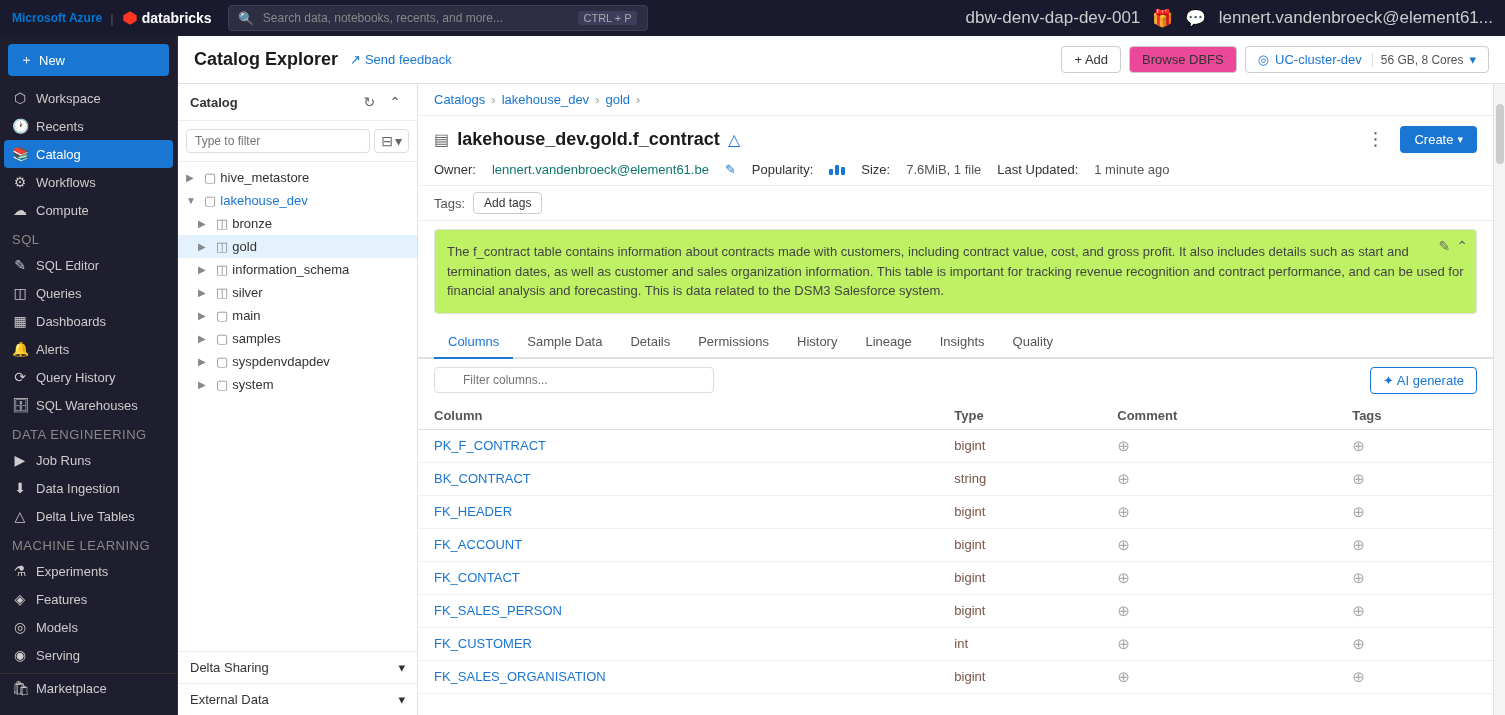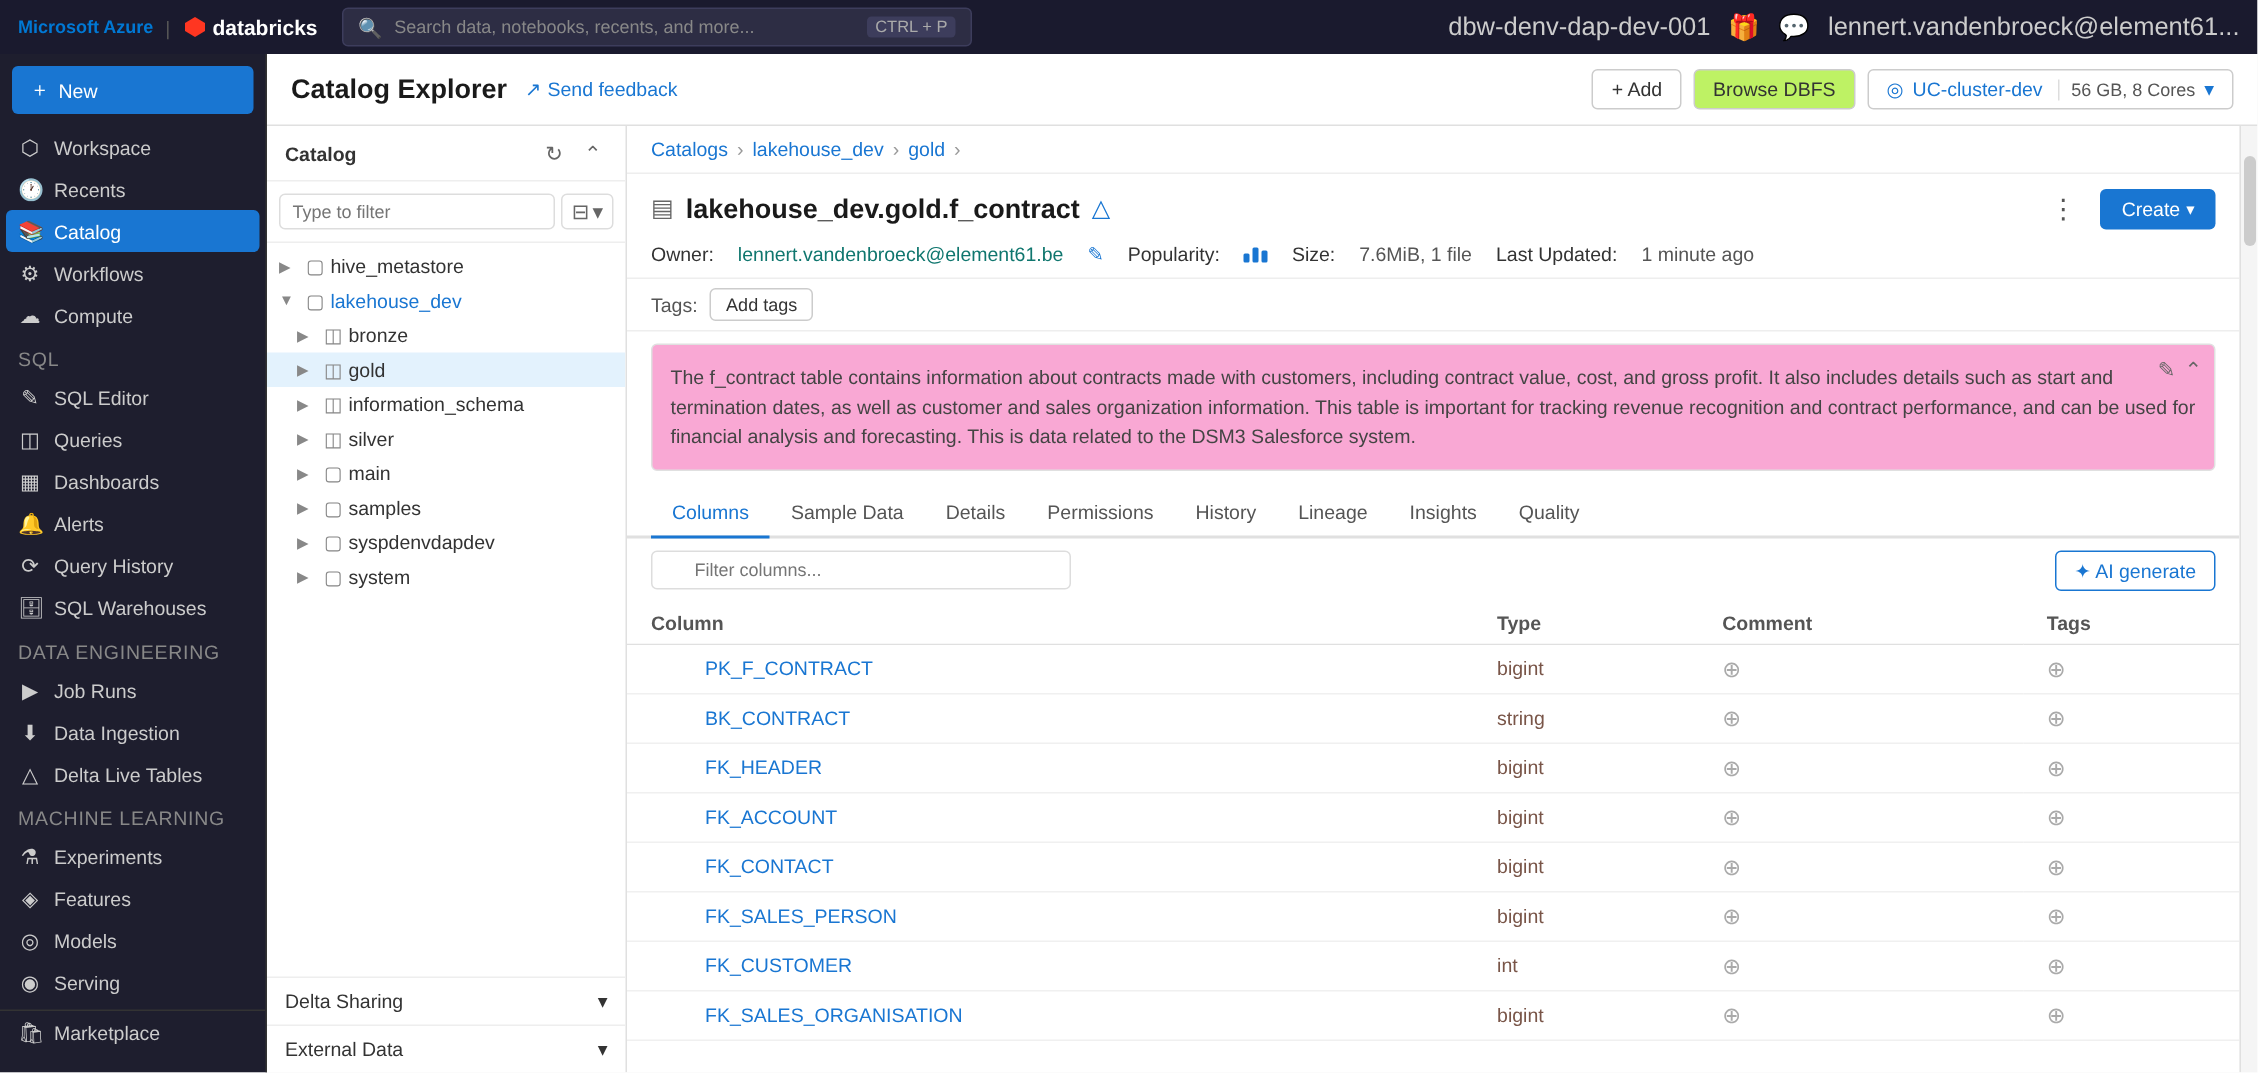--- a/index.html
+++ b/index.html
@@ -28,21 +28,21 @@
     
     .content-area { flex: 1; display: flex; flex-direction: column; background: white; overflow: hidden; }
 
     
     .catalog-header { display: flex; align-items: center; justify-content: space-between; padding: 10px 16px; border-bottom: 1px solid #e0e0e0; background: white; }
     .catalog-header-left { display: flex; align-items: center; gap: 12px; }
     .catalog-title { font-size: 18px; font-weight: 600; color: #1a1a1a; }
     .send-feedback-btn { color: #1976d2; background: none; border: none; font-size: 13px; cursor: pointer; display: flex; align-items: center; gap: 4px; }
     .catalog-header-right { display: flex; align-items: center; gap: 8px; }
     .btn-add { background: white; border: 1px solid #ccc; border-radius: 4px; padding: 5px 12px; font-size: 13px; cursor: pointer; display: flex; align-items: center; gap: 4px; color: #333; }
-    .btn-browse-dbfs { background: #bef264; border: 1px solid #ccc; border-radius: 4px; padding: 5px 12px; font-size: 13px; cursor: pointer; color: #333; }
+    .btn-browse-dbfs { background: #ec4899; border: 1px solid #ccc; border-radius: 4px; padding: 5px 12px; font-size: 13px; cursor: pointer; color: #333; }
     .btn-cluster { background: white; border: 1px solid #ccc; border-radius: 4px; padding: 5px 12px; font-size: 13px; cursor: pointer; color: #1976d2; display: flex; align-items: center; gap: 6px; }
     .btn-cluster-size { color: #555; font-size: 12px; border-left: 1px solid #ddd; padding-left: 8px; margin-left: 4px; }
 
     
     .two-pane { display: flex; flex: 1; overflow: hidden; }
 
     
     .left-panel { width: 240px; border-right: 1px solid #e0e0e0; display: flex; flex-direction: column; background: white; overflow: hidden; }
     .left-panel-header { display: flex; align-items: center; justify-content: space-between; padding: 8px 12px; border-bottom: 1px solid #eee; }
     .catalog-label { font-size: 13px; font-weight: 600; color: #333; }
@@ -79,41 +79,41 @@
     .meta-row { display: flex; align-items: center; gap: 16px; padding: 4px 16px 8px; font-size: 13px; color: #555; flex-wrap: wrap; border-bottom: 1px solid #eee; }
     .meta-row .meta-key { color: #333; font-weight: 500; }
     .meta-row .meta-edit { color: #1976d2; cursor: pointer; background: none; border: none; font-size: 13px; }
     .meta-row .popularity-bars { display: flex; gap: 2px; align-items: flex-end; }
     .popularity-bar { width: 4px; background: #1976d2; border-radius: 1px; }
 
     .tags-row { display: flex; align-items: center; gap: 8px; padding: 6px 16px; border-bottom: 1px solid #eee; }
     .tags-label { font-size: 13px; color: #555; font-weight: 500; }
     .add-tags-btn { border: 1px solid #ccc; background: white; border-radius: 4px; padding: 3px 10px; font-size: 12px; cursor: pointer; color: #333; }
 
-    .description-box { margin: 8px 16px; background: #f9a8d4; border: 1px solid #e0e0e0; border-radius: 4px; padding: 12px; font-size: 13px; color: #444; line-height: 1.5; position: relative; }
+    .description-box { margin: 8px 16px; background: #bef264; border: 1px solid #e0e0e0; border-radius: 4px; padding: 12px; font-size: 13px; color: #444; line-height: 1.5; position: relative; }
     .description-box .desc-actions { position: absolute; top: 8px; right: 8px; display: flex; gap: 6px; }
     .desc-edit-btn { background: none; border: none; cursor: pointer; color: #666; font-size: 14px; }
     .desc-collapse-btn { background: none; border: none; cursor: pointer; color: #666; font-size: 14px; }
 
     .tabs-row { display: flex; align-items: center; border-bottom: 2px solid #e0e0e0; padding: 0 16px; margin-top: 4px; }
     .tab-item { padding: 8px 14px; font-size: 13px; cursor: pointer; color: #555; border-bottom: 2px solid transparent; margin-bottom: -2px; }
     .tab-item.active { color: #1976d2; border-bottom-color: #1976d2; font-weight: 500; }
 
     .columns-toolbar { display: flex; align-items: center; justify-content: space-between; padding: 8px 16px; }
     .filter-columns-input { border: 1px solid #ddd; border-radius: 4px; padding: 5px 10px 5px 28px; font-size: 12px; width: 280px; color: #555; position: relative; }
     .filter-columns-wrap { position: relative; display: flex; align-items: center; }
     .filter-columns-wrap .fc-icon { position: absolute; left: 8px; color: #999; font-size: 13px; }
     .ai-generate-btn { background: white; border: 1px solid #1976d2; border-radius: 4px; padding: 5px 12px; font-size: 13px; cursor: pointer; color: #1976d2; display: flex; align-items: center; gap: 6px; }
 
     .columns-table { overflow-y: auto; flex: 1; }
     .col-table { width: 100%; border-collapse: collapse; font-size: 13px; }
     .col-table th { text-align: left; padding: 6px 16px; color: #555; font-weight: 600; border-bottom: 1px solid #e0e0e0; background: white; position: sticky; top: 0; }
     .col-table td { padding: 7px 16px; border-bottom: 1px solid #f0f0f0; color: #333; vertical-align: middle; }
     .type-tag { color: #795548; font-size: 13px; }
-    .col-name-link { color: #1976d2; cursor: pointer; text-decoration: none; margin-left: 36px; }
+    .col-name-link { color: #1976d2; cursor: pointer; text-decoration: none; }
     .tag-add-icon { color: #aaa; font-size: 15px; cursor: pointer; background: none; border: none; }
     .comment-add-icon { color: #aaa; font-size: 15px; cursor: pointer; background: none; border: none; }
 
     
     ::-webkit-scrollbar { width: 6px; height: 6px; }
     ::-webkit-scrollbar-track { background: #f1f1f1; }
     ::-webkit-scrollbar-thumb { background: #ccc; border-radius: 3px; }
 
     .right-scrollbar { width: 12px; background: #f5f5f5; border-left: 1px solid #e0e0e0; display: flex; flex-direction: column; align-items: center; }
     .right-scrollbar-thumb { width: 8px; height: 60px; background: #ccc; border-radius: 4px; margin-top: 20px; }

